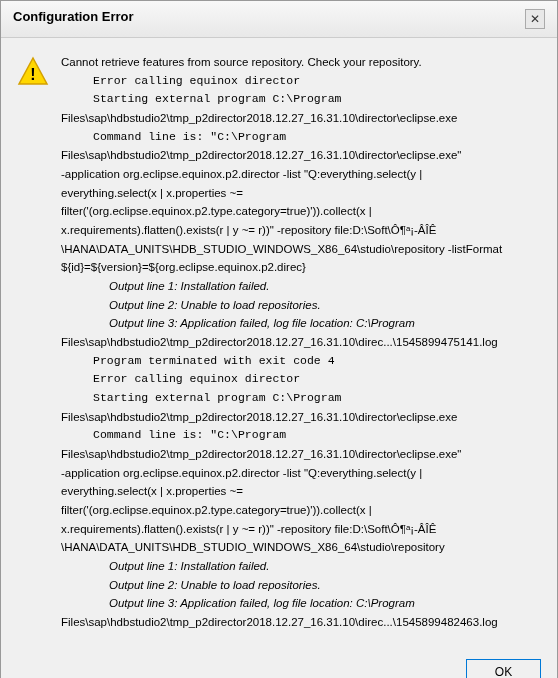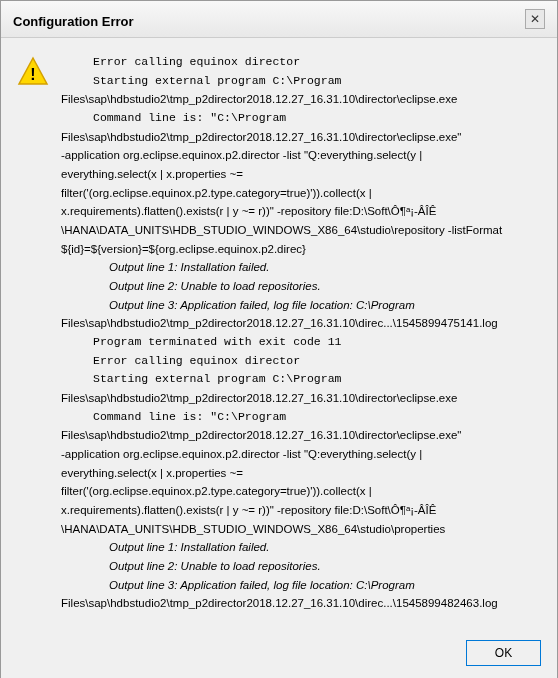--- a/index.html
+++ b/index.html
@@ -22,21 +22,21 @@
       background: #f0f0f0;
       border: 1px solid #999;
       box-shadow: 3px 3px 10px rgba(0,0,0,0.4);
     }
 
     .title-bar {
       background: linear-gradient(to bottom, #f8f8f8, #e8e8e8);
       border-bottom: 1px solid #ccc;
       padding: 8px 12px;
       display: flex;
-      align-items: flex-end;
+      align-items: flex-start;
       justify-content: space-between;
     }
 
     .title-bar-text {
       font-size: 13px;
       font-weight: 600;
       color: #000;
     }
 
     .close-btn {
@@ -127,46 +127,47 @@
 
   <div class="dialog-body">
     <div class="warning-icon">
       <svg viewBox="0 0 32 32" xmlns="http://www.w3.org/2000/svg">
         <polygon points="16,2 30,28 2,28" fill="#FFD700" stroke="#D4A000" stroke-width="1.5"></polygon>
         <text x="16" y="24" text-anchor="middle" font-size="16" font-weight="bold" fill="#000">!</text>
       </svg>
     </div>
 
     <div class="message-area">
+      <p>Cannot retrieve features from source repository. Check your repository.</p>
       <p class="indent2">Error calling equinox director</p>
       <p class="indent2">Starting external program C:\Program</p>
       <p>Files\sap\hdbstudio2\tmp_p2director2018.12.27_16.31.10\director\eclipse.exe</p>
       <p class="indent2">Command line is: "C:\Program</p>
       <p>Files\sap\hdbstudio2\tmp_p2director2018.12.27_16.31.10\director\eclipse.exe"</p>
       <p>-application org.eclipse.equinox.p2.director -list "Q:everything.select(y |</p>
       <p>everything.select(x | x.properties ~=</p>
       <p>filter('(org.eclipse.equinox.p2.type.category=true)')).collect(x |</p>
       <p>x.requirements).flatten().exists(r | y ~= r))" -repository file:D:\Soft\Ô¶ᵃ¡-ÂÎÊ</p>
       <p>\HANA\DATA_UNITS\HDB_STUDIO_WINDOWS_X86_64\studio\repository -listFormat</p>
       <p>${id}=${version}=${org.eclipse.equinox.p2.direc}</p>
       <p class="indent3">Output line 1: Installation failed.</p>
       <p class="indent3">Output line 2: Unable to load repositories.</p>
       <p class="indent3">Output line 3: Application failed, log file location: C:\Program</p>
       <p>Files\sap\hdbstudio2\tmp_p2director2018.12.27_16.31.10\direc...\1545899475141.log</p>
-      <p class="indent2">Program terminated with exit code 11</p>
+      <p class="indent2">Program terminated with exit code 4</p>
       <p class="indent2">Error calling equinox director</p>
       <p class="indent2">Starting external program C:\Program</p>
       <p>Files\sap\hdbstudio2\tmp_p2director2018.12.27_16.31.10\director\eclipse.exe</p>
       <p class="indent2">Command line is: "C:\Program</p>
       <p>Files\sap\hdbstudio2\tmp_p2director2018.12.27_16.31.10\director\eclipse.exe"</p>
       <p>-application org.eclipse.equinox.p2.director -list "Q:everything.select(y |</p>
       <p>everything.select(x | x.properties ~=</p>
       <p>filter('(org.eclipse.equinox.p2.type.category=true)')).collect(x |</p>
       <p>x.requirements).flatten().exists(r | y ~= r))" -repository file:D:\Soft\Ô¶ᵃ¡-ÂÎÊ</p>
-      <p>\HANA\DATA_UNITS\HDB_STUDIO_WINDOWS_X86_64\studio\properties</p>
+      <p>\HANA\DATA_UNITS\HDB_STUDIO_WINDOWS_X86_64\studio\repository</p>
       <p class="indent3">Output line 1: Installation failed.</p>
       <p class="indent3">Output line 2: Unable to load repositories.</p>
       <p class="indent3">Output line 3: Application failed, log file location: C:\Program</p>
       <p>Files\sap\hdbstudio2\tmp_p2director2018.12.27_16.31.10\direc...\1545899482463.log</p>
 
     </div>
   </div>
 
   <div class="dialog-footer">
     <button class="ok-button">OK</button>

